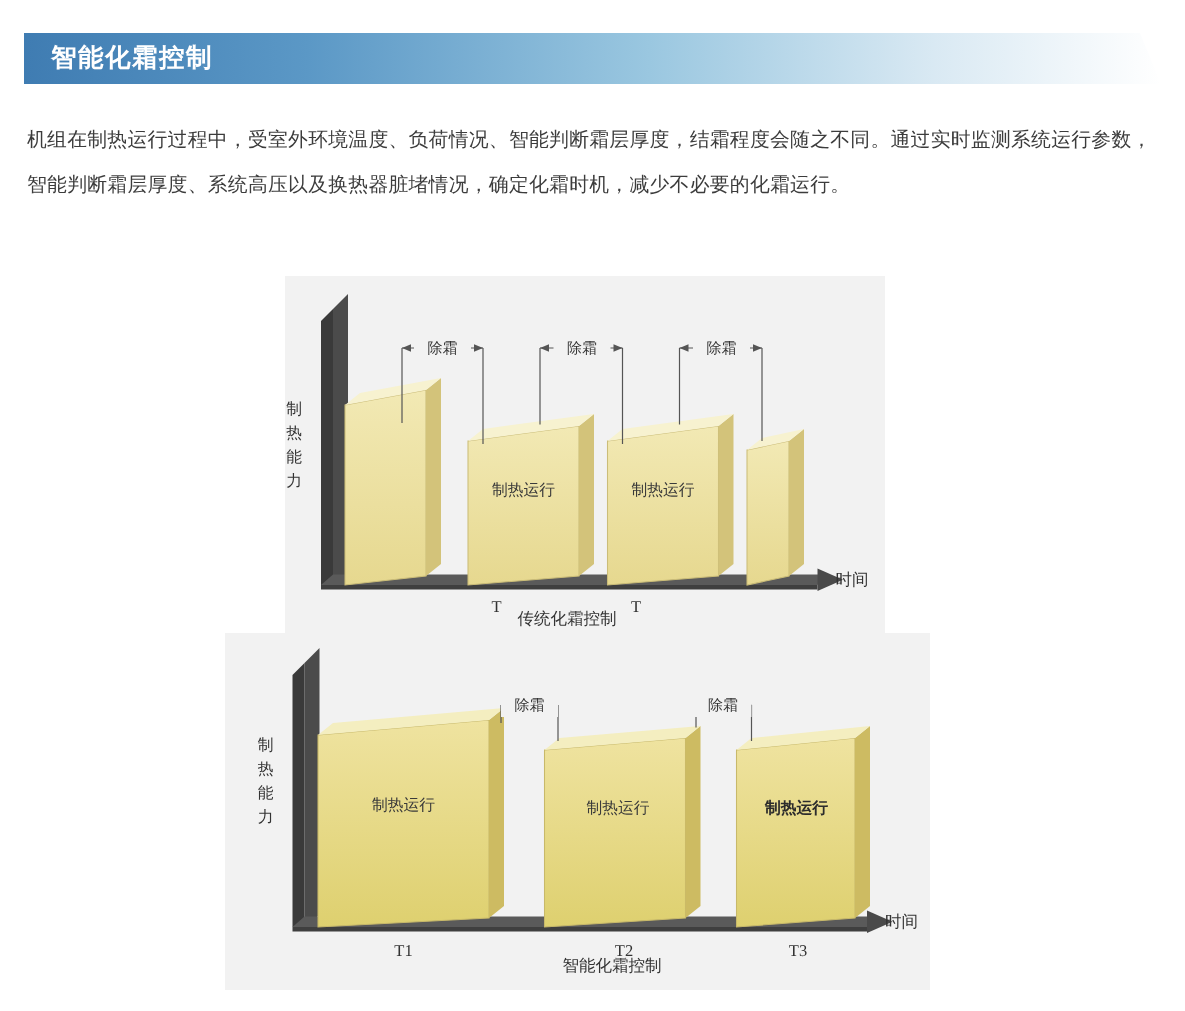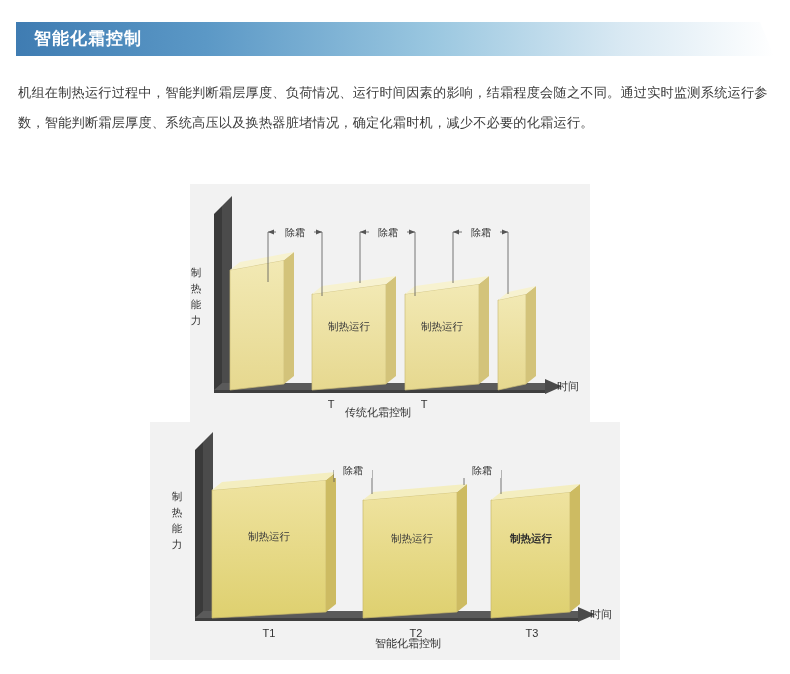--- a/index.html
+++ b/index.html
@@ -7,20 +7,21 @@
     margin: 0; padding: 0;
     width: 790px; height: 674px;
     background: #ffffff;
     font-family: "Liberation Sans", sans-serif;
     color: #333;
   }
   .page {
     position: relative;
     width: 790px; height: 674px;
     overflow: hidden;
+    font-family: Liberation Serif, serif;
   }
 
   
   .banner {
     position: absolute;
     left: 16px; top: 22px;
     width: 758px; height: 34px;
   }
   .banner-shape {
     position: absolute;
@@ -97,21 +98,21 @@
           <stop offset="55%" stop-color="#9ac7e0"></stop>
           <stop offset="80%" stop-color="#d9e9f3"></stop>
           <stop offset="100%" stop-color="#ffffff"></stop>
         </linearGradient>
       </defs>
       <polygon points="0,0 744,0 758,34 0,34" fill="url(#bannerGrad)"></polygon>
     </svg>
     <div class="banner-title">智能化霜控制</div>
   </div>
 
-  <div class="intro">机组在制热运行过程中，智能判断霜层厚度、负荷情况、运行时间因素的影响，结霜程度会随之不同。通过实时监测系统运行参数，智能判断霜层厚度、系统高压以及换热器脏堵情况，确定化霜时机，减少不必要的化霜运行。</div>
+  <div class="intro">机组在制热运行过程中，受室外环境温度、负荷情况、智能判断霜层厚度，结霜程度会随之不同。通过实时监测系统运行参数，智能判断霜层厚度、系统高压以及换热器脏堵情况，确定化霜时机，减少不必要的化霜运行。</div>
 
   <div class="diagram">
     <svg width="790" height="500" viewBox="0 0 790 500">
       <defs>
         <linearGradient id="barFace" x1="0" y1="0" x2="0" y2="1">
           <stop offset="0%" stop-color="#f2e9b4"></stop>
           <stop offset="100%" stop-color="#e6d88f"></stop>
         </linearGradient>
         <linearGradient id="barFace2" x1="0" y1="0" x2="0" y2="1">
           <stop offset="0%" stop-color="#efe3a0"></stop>

